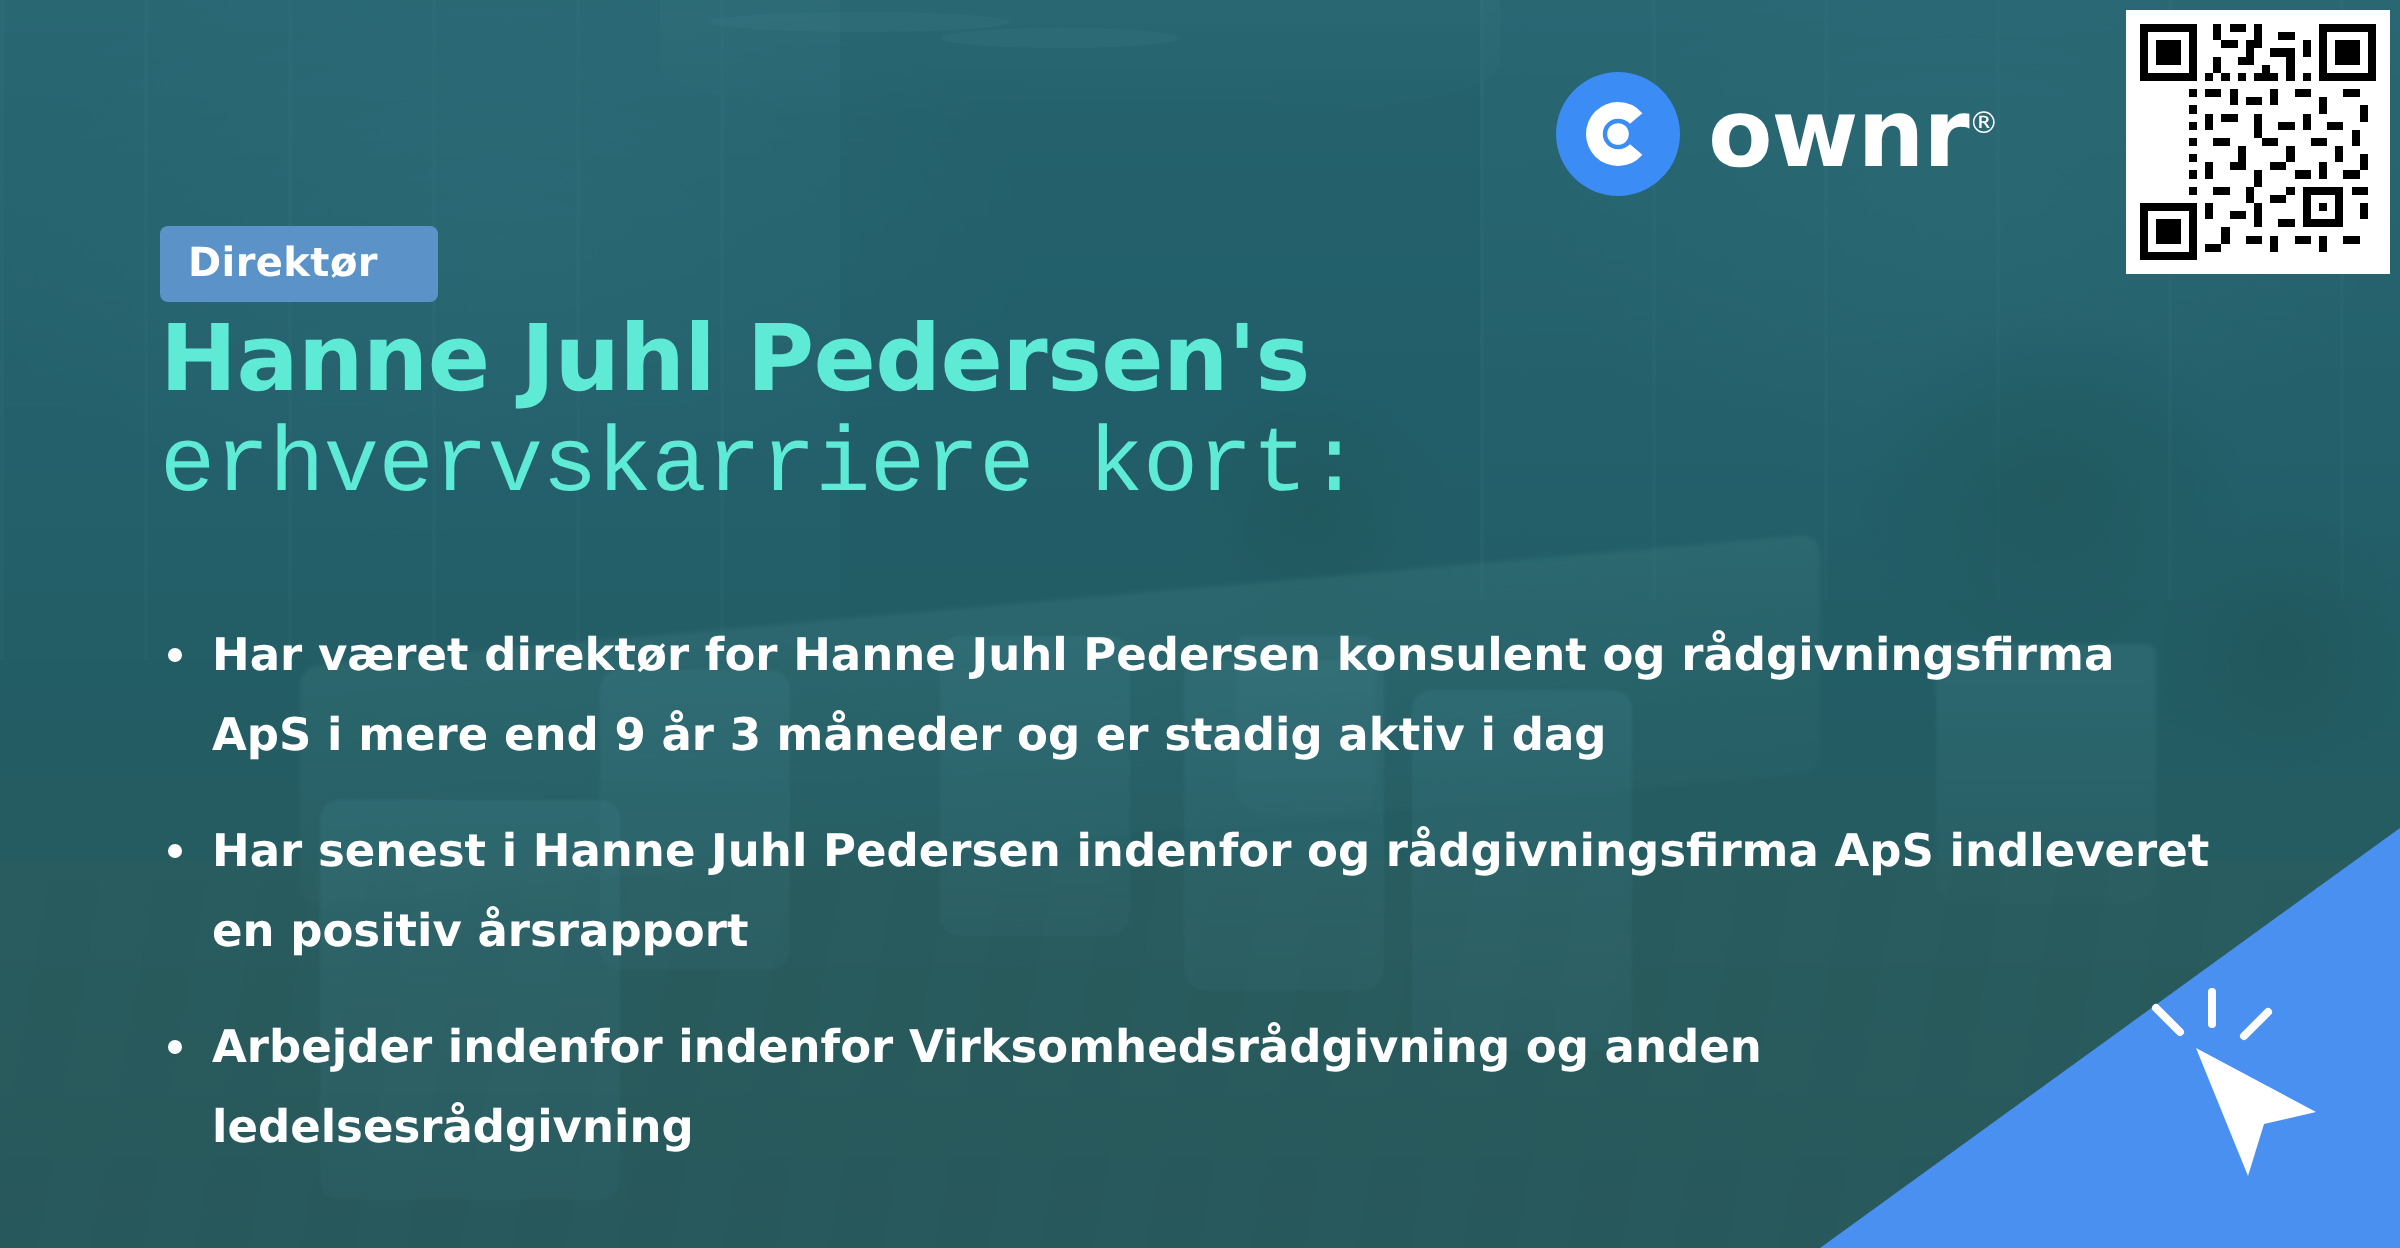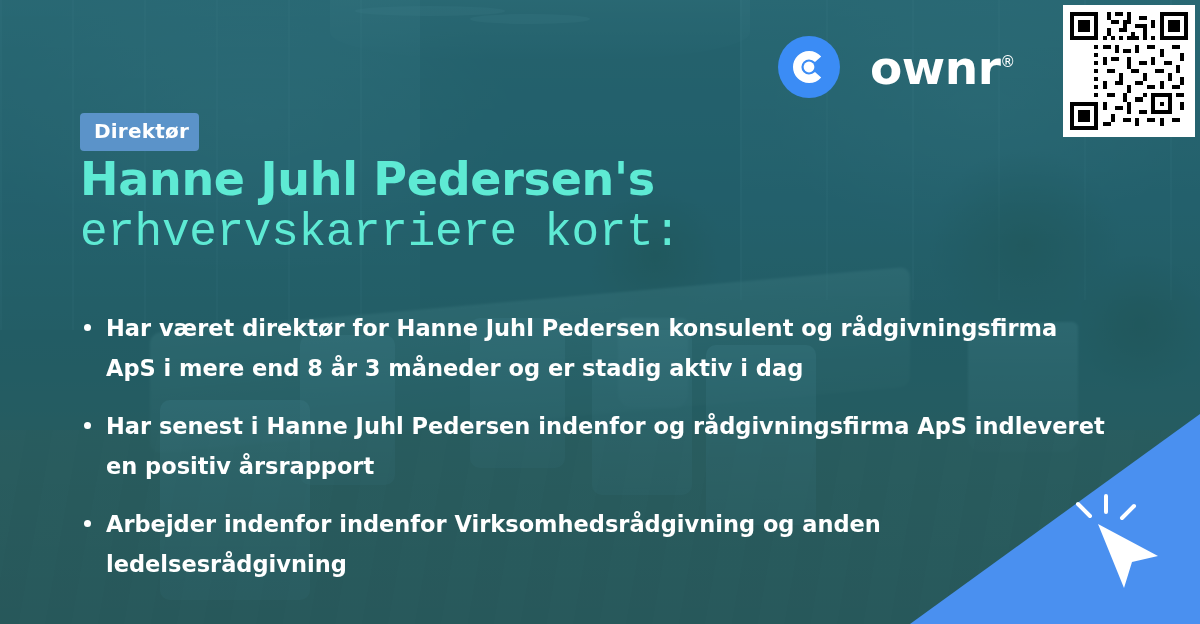--- a/index.html
+++ b/index.html
@@ -109,21 +109,21 @@
     border-color: transparent transparent #4a90f0 transparent;
   }
   .cursor-icon {
     position: absolute; right: 28px; bottom: 28px;
     width: 110px; height: 110px;
   }
 
   
   .logo {
     position: absolute; left: 778px; top: 36px;
-    display: flex; align-items: center; gap: 30px;
+    display: flex; align-items: center; gap: 14px;
   }
   .logo-mark {
     width: 62px; height: 62px; border-radius: 50%;
     background: #3b8cf5;
     display: flex; align-items: center; justify-content: center;
   }
   .logo-text {
     color: #ffffff;
     font-size: 47px;
     font-weight: 700;
@@ -146,21 +146,21 @@
   }
   .qr svg { display: block; }
 
   
   .badge {
     position: absolute; left: 80px; top: 113px;
     background: #5b93c9;
     color: #ffffff;
     font-size: 20px;
     font-weight: 700;
-    padding: 6px 10px 8px 14px;
+    padding: 6px 30px 8px 14px;
     border-radius: 4px;
     letter-spacing: 0.2px;
   }
   .title {
     position: absolute; left: 80px; top: 152px;
     color: #5eead4;
     font-size: 46px;
     font-weight: 700;
     line-height: 1.18;
     letter-spacing: -0.3px;
@@ -335,21 +335,21 @@
   </div>
 
   <div class="badge">Direktør</div>
 
   <div class="title">
     <div>Hanne Juhl Pedersen's</div>
     <div class="l2">erhvervskarriere kort:</div>
   </div>
 
   <ul class="bullets">
-    <li>Har været direktør for Hanne Juhl Pedersen konsulent og rådgivningsfirma ApS i mere end 8 år 3 måneder og er stadig aktiv i dag</li>
+    <li>Har været direktør for Hanne Juhl Pedersen konsulent og rådgivningsfirma ApS i mere end 9 år 3 måneder og er stadig aktiv i dag</li>
     <li>Har senest i Hanne Juhl Pedersen indenfor og rådgivningsfirma ApS indleveret en positiv årsrapport</li>
     <li>Arbejder indenfor indenfor Virksomhedsrådgivning og anden ledelsesrådgivning</li>
   </ul>
 
   <div class="corner"></div>
   <svg class="cursor-icon" viewBox="0 0 110 110" aria-hidden="true">
     <g fill="none" stroke="#ffffff" stroke-width="4" stroke-linecap="round">
       <line x1="16" y1="18" x2="28" y2="30"></line>
       <line x1="44" y1="10" x2="44" y2="26"></line>
       <line x1="72" y1="20" x2="60" y2="32"></line>

